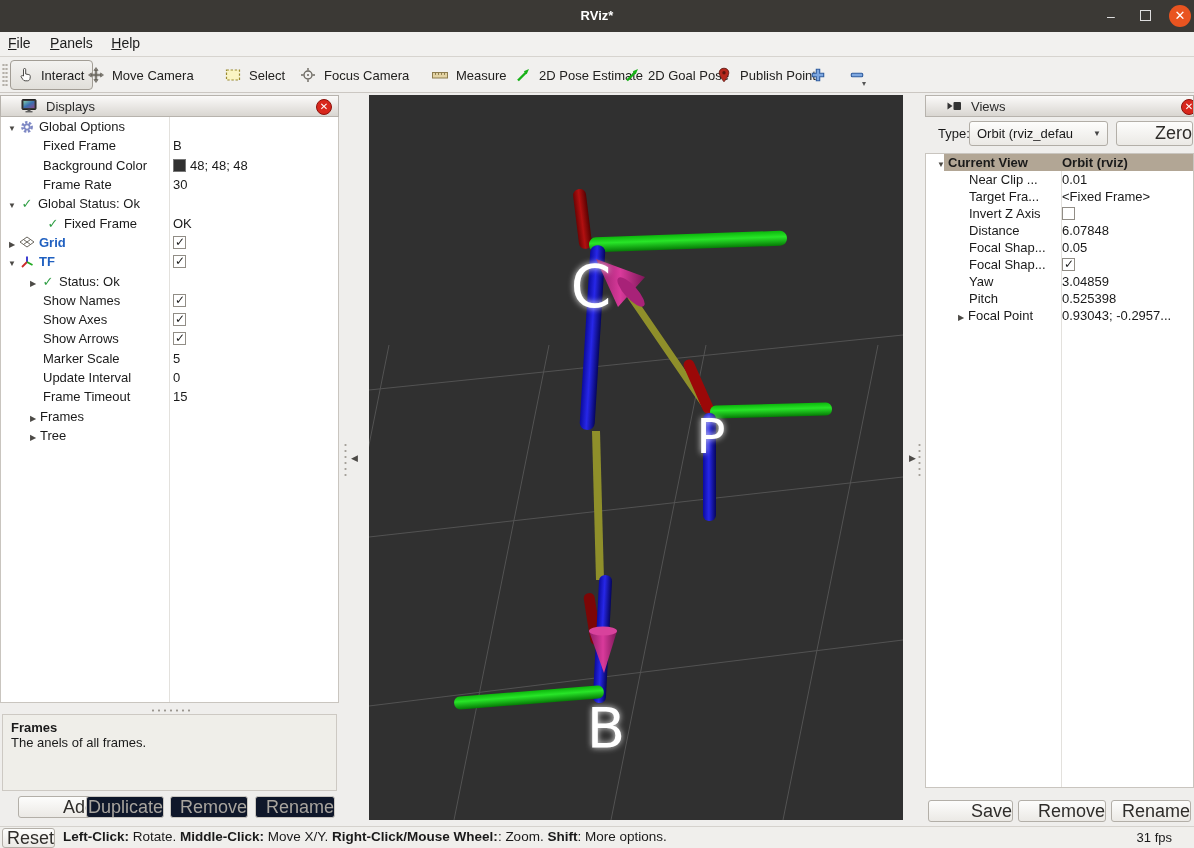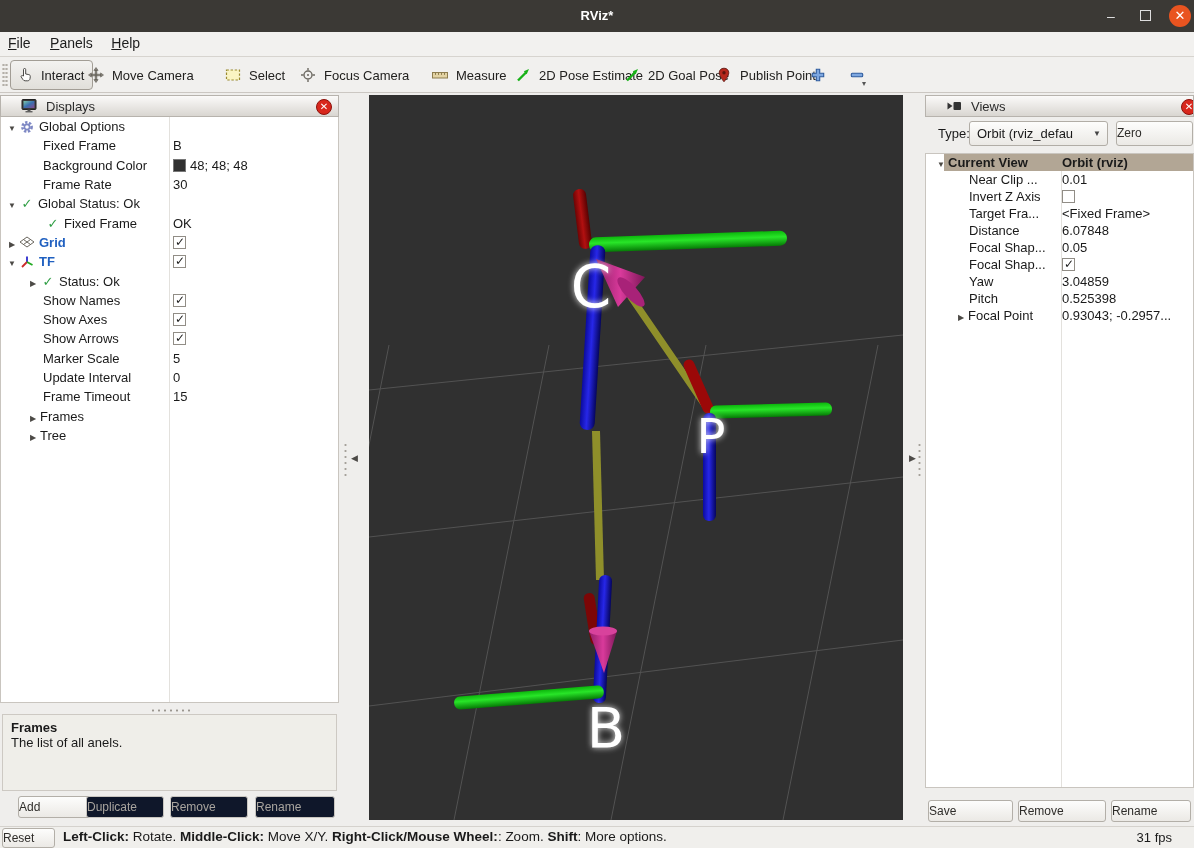--- a/index.html
+++ b/index.html
@@ -56,21 +56,21 @@
   .cb { width:13px; height:13px; border:1px solid #918d86; background:#fff; position:relative; flex:none; }
   .cb[data-st="checked"]::before { content:"✓"; position:absolute; left:1px; top:-2px; font-size:12px; font-weight:bold; color:#1b1b1b; }
   .swatch { width:13px; height:13px; background:#303030; border:1px solid #777; flex:none; }
 
   .dsplit { position:absolute; left:0; top:613px; width:339px; height:7px; }
   .dsplit::before { content:""; position:absolute; left:150px; top:3px; width:40px; height:3px;
     background-image:radial-gradient(circle,#9a968f 1px,transparent 1.2px); background-size:6px 3px; }
   .helpbox { position:absolute; left:2px; top:621px; width:335px; height:77px; background:#efeee9; border:1px solid #cdc9c3; padding:5px 8px; font-size:13px; }
   .helpbox .ht { font-weight:bold; }
   .pbtn { position:absolute; height:22px; border:1px solid #b3afa8; border-radius:3px; background:linear-gradient(#fdfdfc,#ebe9e5);
-    font-size:12px; color:#2f2d2a; text-align:left; line-height:20px; }
+    font-size:18px; color:#2f2d2a; text-align:right; line-height:20px; }
   .pbtn[data-en="false"] { color:#a8a49e; background:#0f172a; border-color:#c9c6c0; }
   .dbtns { position:absolute; left:0; top:703px; width:339px; height:24px; }
 
   
   .gutter { position:absolute; top:2px; height:727px; }
   .gut-arrow { position:absolute; font-size:9px; color:#4c4a47; }
   .gut-dots { position:absolute; width:3px; height:34px;
     background-image:radial-gradient(circle,#a5a19a 1px,transparent 1.2px); background-size:3px 6px; }
 
   
@@ -373,21 +373,21 @@
         <span class="g25"></span>
           <span class="exp" data-st="closed"></span>
         <span class="lbl">Tree</span>
       </div>
     </div>
 
     <div class="dsplit"></div>
 
     <div class="helpbox">
       <div class="ht">Frames</div>
-      <div>The list of all anels.</div>
+      <div>The anels of all frames.</div>
     </div>
 
     <div class="dbtns">
       <div class="pbtn" style="left:18px;width:78px" data-en="true">Add</div>
       <div class="pbtn" style="left:86px;width:78px" data-en="false">Duplicate</div>
       <div class="pbtn" style="left:170px;width:78px" data-en="false">Remove</div>
       <div class="pbtn" style="left:255px;width:80px" data-en="false">Rename</div>
     </div>
   </div>
 
@@ -500,30 +500,30 @@
       </div>
 
       <div class="vrow">
         <span class="g43"></span>
           <span class="lbl">Near Clip ...</span>
         <span class="val">0.01</span>
       </div>
 
       <div class="vrow">
         <span class="g43"></span>
-          <span class="lbl">Invert Z Axis</span>
-        <span class="val">
-            <span class="cb" data-st="unchecked"></span>
-          </span>
-      </div>
-
-      <div class="vrow">
-        <span class="g43"></span>
           <span class="lbl">Target Fra...</span>
         <span class="val">&lt;Fixed Frame&gt;</span>
+      </div>
+
+      <div class="vrow">
+        <span class="g43"></span>
+          <span class="lbl">Invert Z Axis</span>
+        <span class="val">
+            <span class="cb" data-st="unchecked"></span>
+          </span>
       </div>
 
       <div class="vrow">
         <span class="g43"></span>
           <span class="lbl">Distance</span>
         <span class="val">6.07848</span>
       </div>
 
       <div class="vrow">
         <span class="g43"></span>

